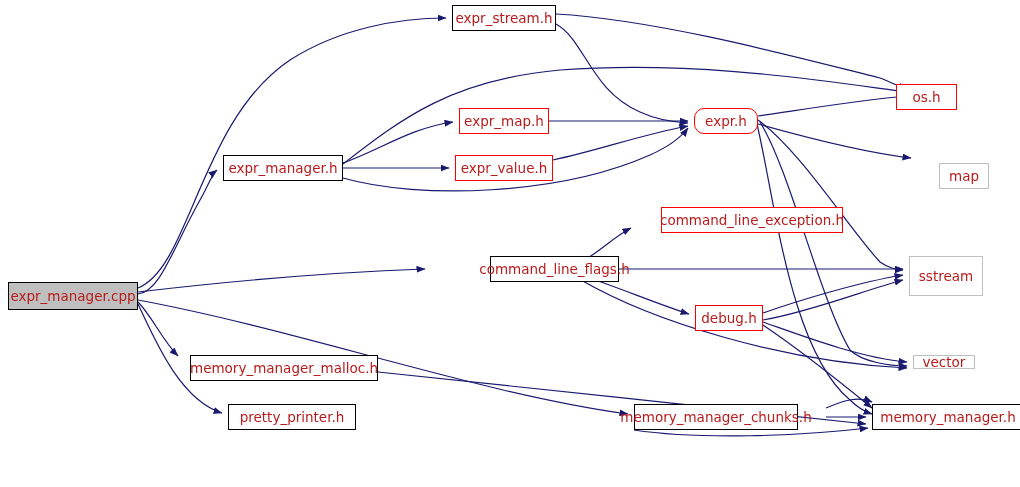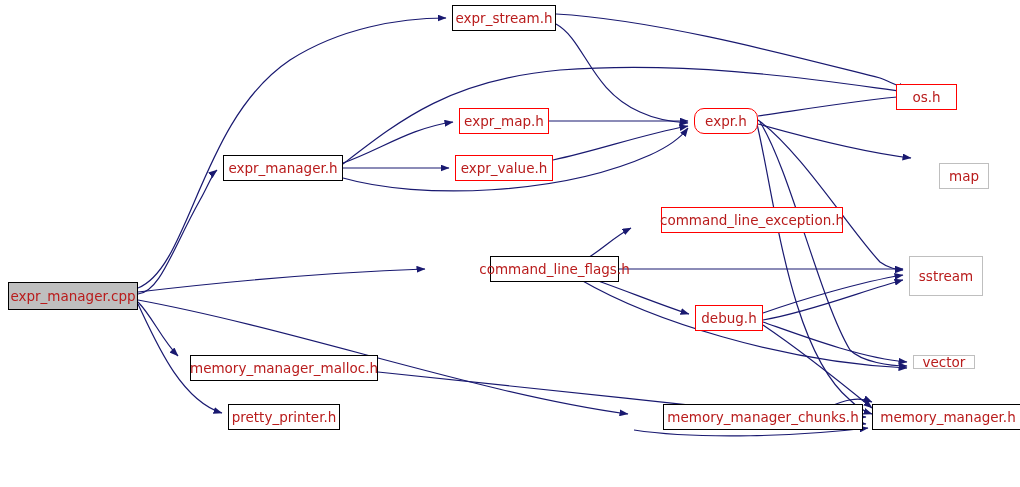--- a/index.html
+++ b/index.html
@@ -94,23 +94,23 @@
       </div>
       <div class="node red" style="left: 695px; top: 305px; width: 68px; height: 26px;">
         <span class="lbl">debug.h</span>
       </div>
       <div class="node gray" style="left: 913px; top: 355px; width: 62px; height: 14px;">
         <span class="lbl">vector</span>
       </div>
       <div class="node" style="left: 190px; top: 355px; width: 188px; height: 26px;">
         <span class="lbl">memory_manager_malloc.h</span>
       </div>
-      <div class="node" style="left: 228px; top: 404px; width: 112px; height: 26px; align-items: center;">
+      <div class="node" style="left: 228px; top: 404px; width: 128px; height: 26px; align-items: center;">
         <span class="lbl">pretty_printer.h</span>
       </div>
-      <div class="node" style="left: 663px; top: 404px; width: 200px; height: 26px;">
+      <div class="node" style="left: 634px; top: 404px; width: 164px; height: 26px;">
         <span class="lbl">memory_manager_chunks.h</span>
       </div>
       <div class="node" style="left: 872px; top: 404px; width: 152px; height: 26px;">
         <span class="lbl">memory_manager.h</span>
       </div>
     </div>
 </div>
 
 </body></html>

